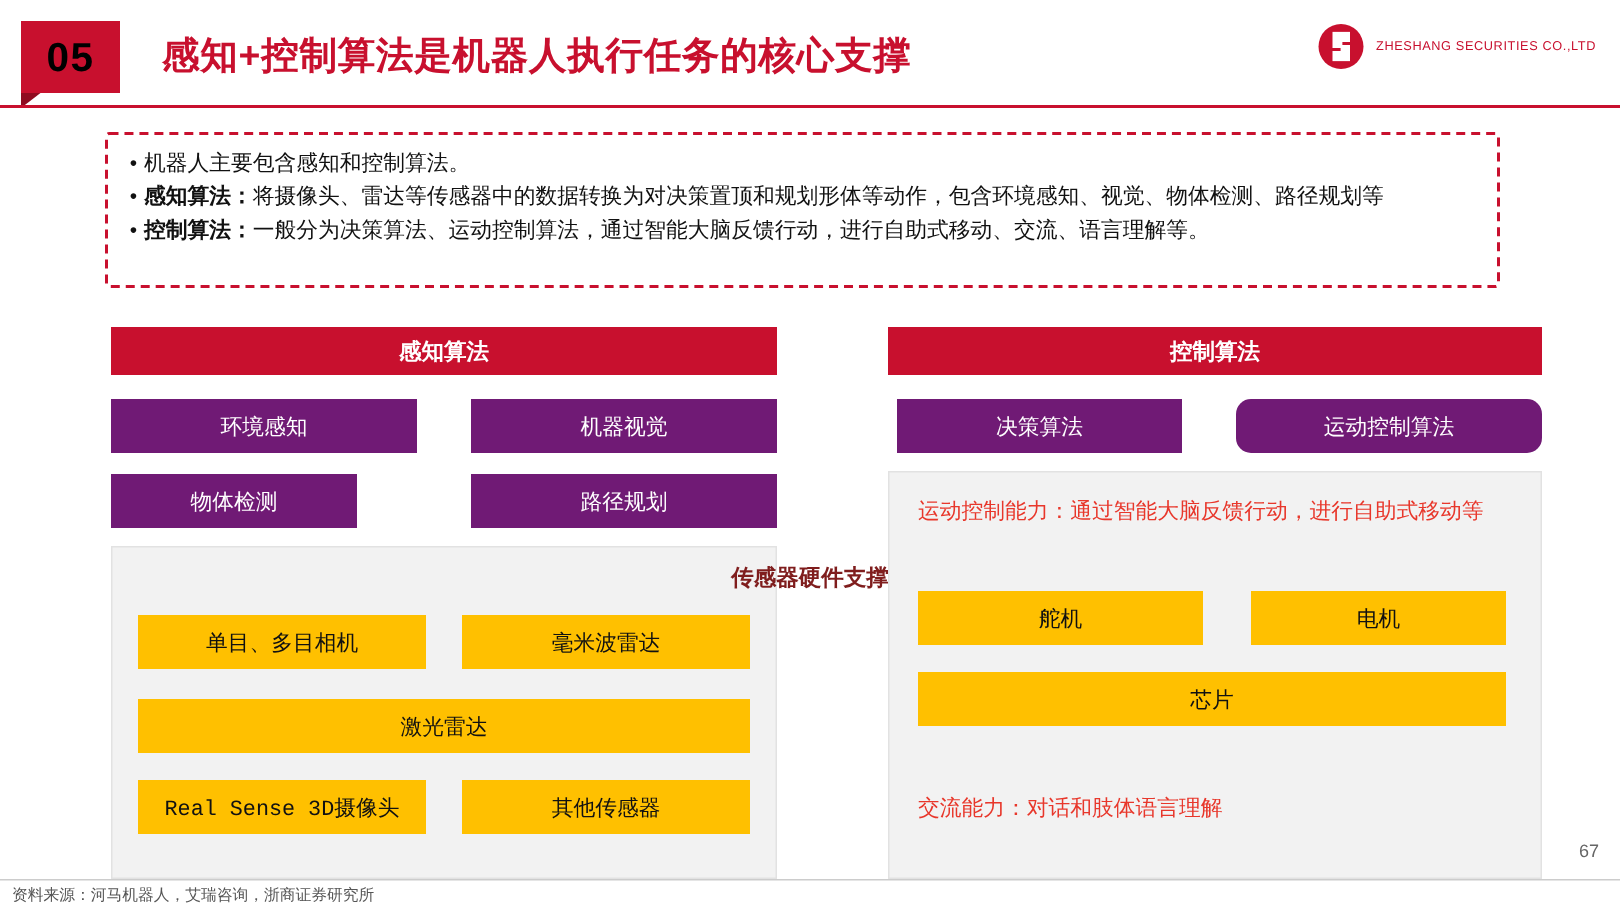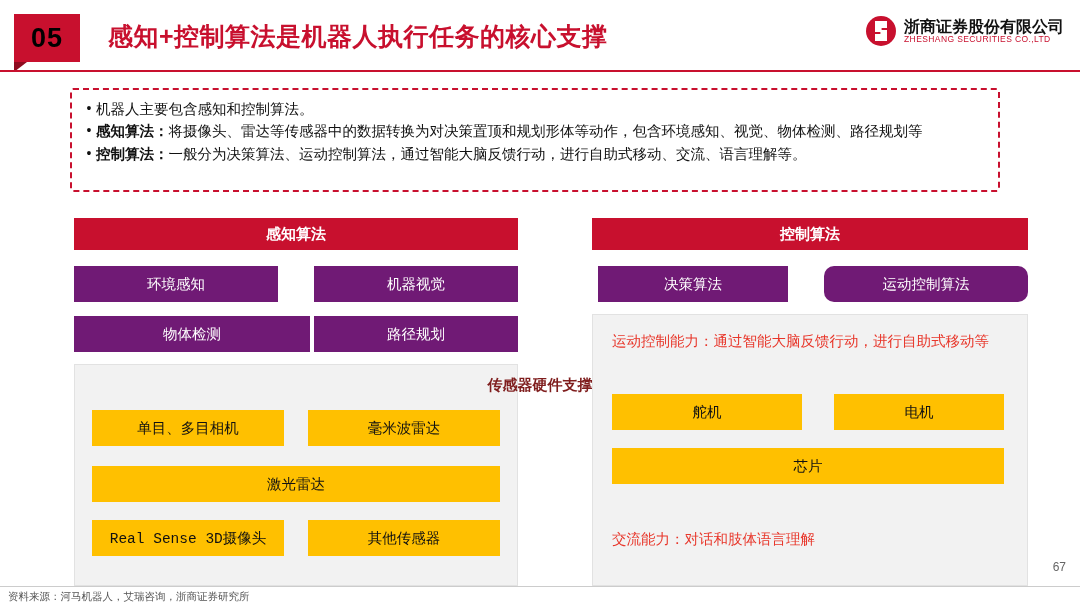--- a/index.html
+++ b/index.html
@@ -142,21 +142,21 @@
     height: 36px;
     background: #701a75;
     color: #ffffff;
     font-size: 14.5px;
     display: flex;
     align-items: center;
     justify-content: center;
   }
   #pill-huanjing { left: 74px;  top: 266px; width: 204px; }
   #pill-shijue   { left: 314px; top: 266px; width: 204px; }
-  #pill-wuti     { left: 74px;  top: 316px; width: 236px; }
+  #pill-wuti     { left: 74px;  top: 316px; width: 164px; }
   #pill-luyyj    { left: 314px; top: 316px; width: 204px; }
   #pill-juece    { left: 598px; top: 266px; width: 190px; }
   #pill-yundong  { left: 824px; top: 266px; width: 204px; border-radius: 10px; }
 
   
   .panel {
     position: absolute;
     background: #f2f2f2;
     border: 1px solid #e2e2e2;
     box-sizing: border-box;
@@ -233,21 +233,20 @@
 <body>
 
 <div class="header">
   <div class="slide-number-badge">05</div>
   <div class="badge-tail"></div>
   <div class="header-title">感知+控制算法是机器人执行任务的核心支撑</div>
   <div class="header-rule"></div>
   <div class="logo-wrap">
     <div class="logo-mark"></div>
     <div>
-      <div class="logo-text-cn">浙商证券股份有限公司</div>
       <div class="logo-text-en">ZHESHANG SECURITIES CO.,LTD</div>
     </div>
   </div>
 </div>
 
 <div class="summary-box">
   <div class="bullet-row">
     <div class="bullet-dot">•</div>
     <div class="bullet-text">
       <span class="b-label"></span><span>机器人主要包含感知和控制算法。</span>

